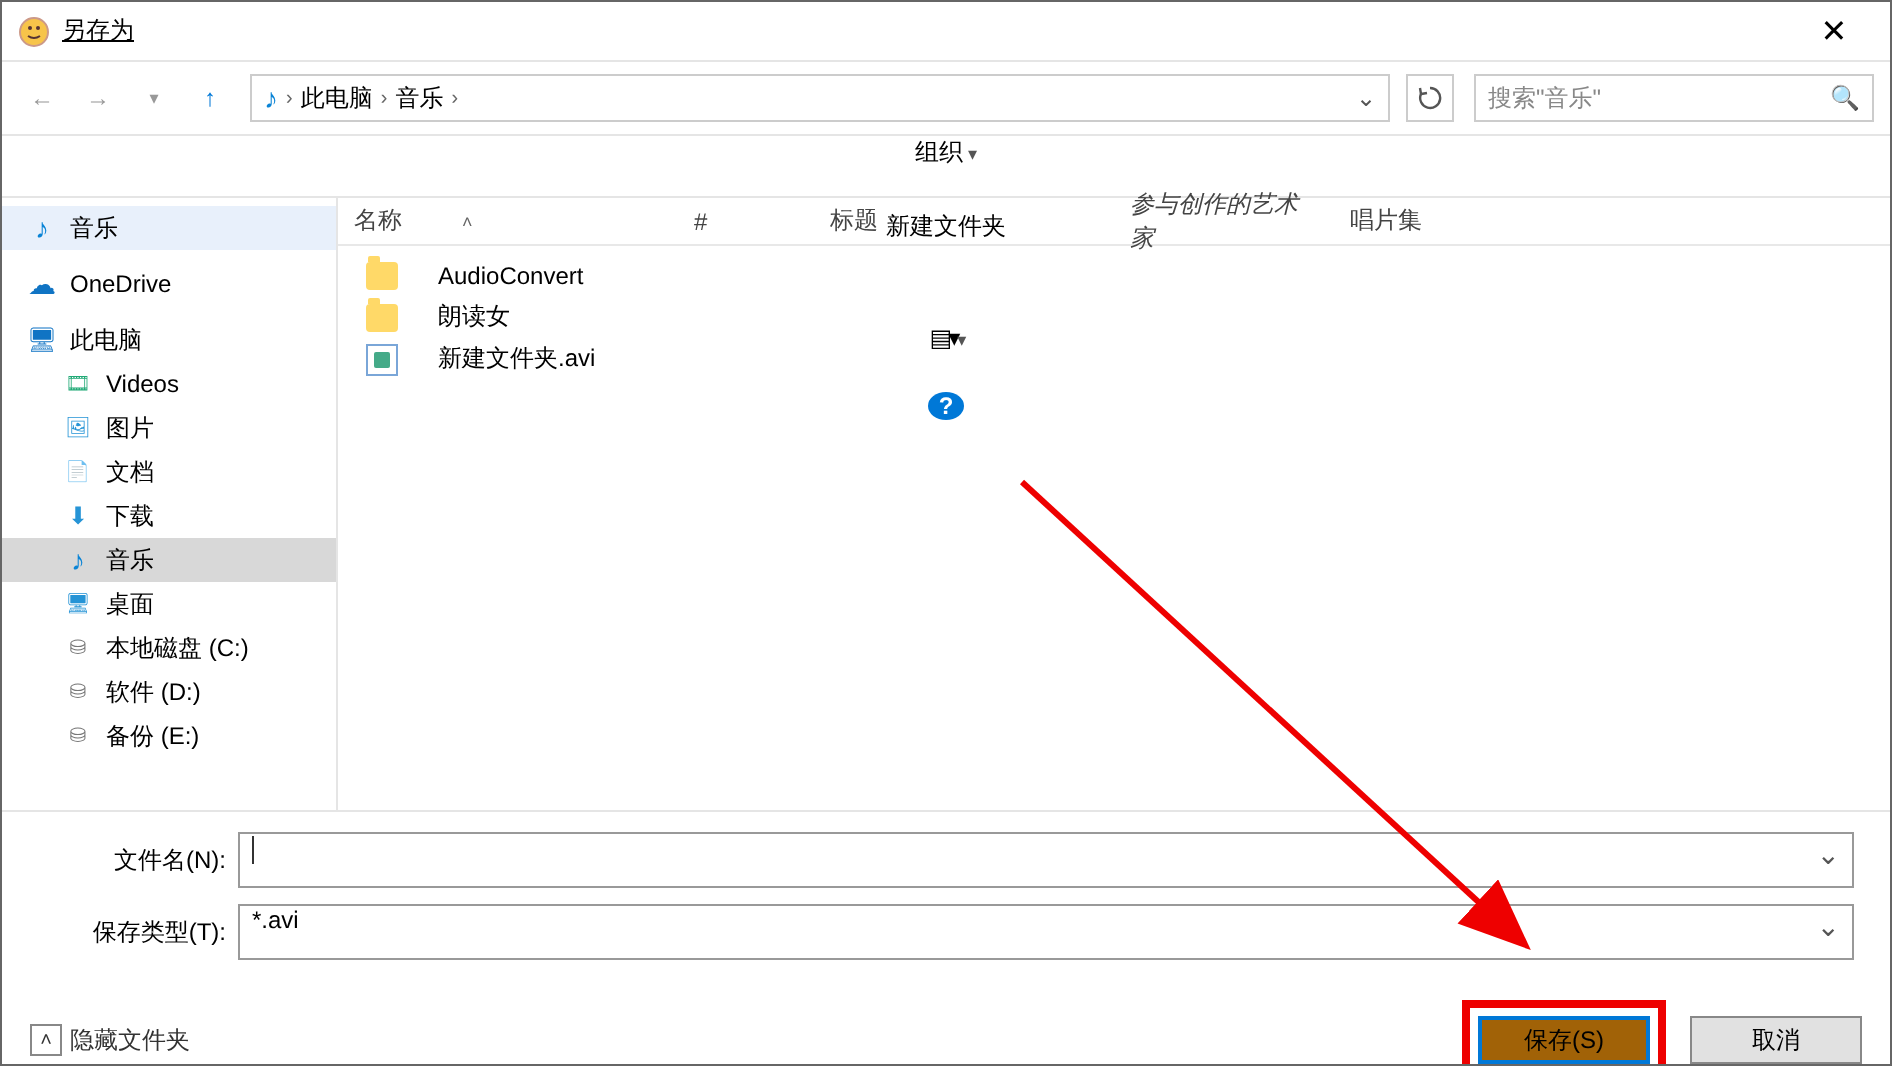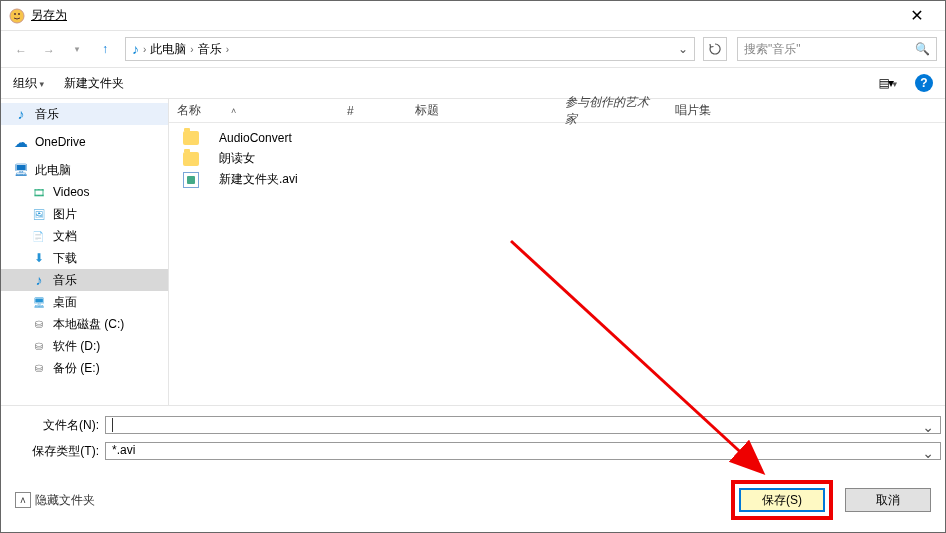--- a/index.html
+++ b/index.html
@@ -11,21 +11,21 @@
 .titlebar .close { width: 40px; text-align: center; font-size: 16px; cursor: pointer; }
 
 .navbar { display: flex; align-items: center; height: 36px; padding: 0 8px; gap: 4px; }
 .nav-btn { width: 24px; height: 24px; display:flex; align-items:center; justify-content:center; color:#999; }
 .nav-btn.active { color:#0078d7; }
 .breadcrumb { flex: 1; border: 1px solid #ccc; height: 24px; display:flex; align-items:center; padding: 0 6px; margin: 0 4px; gap:4px; }
 .breadcrumb .chev { color:#666; font-size:10px; }
 .refresh { width:24px; height:24px; border:1px solid #ccc; display:flex; align-items:center; justify-content:center; margin-right:6px; }
 .search { width:200px; height:24px; border:1px solid #ccc; display:flex; align-items:center; padding:0 6px; color:#888; justify-content:space-between; }
 
-.toolbar { display:flex; align-items:center; height:32px; padding:0 12px; border-top:1px solid #e5e5e5; border-bottom:1px solid #e5e5e5; background:#fff; gap:20px; }
+.toolbar { display:flex; align-items:center; height:32px; padding:0 12px; border-top:1px solid #e5e5e5; border-bottom:1px solid #e5e5e5; background:#fff; gap:20px;flex-direction:column; }
 .toolbar .spacer { flex:1; }
 .toolbar .dd::after { content:" ▾"; color:#555; font-size:9px; }
 .help-icon { width:18px; height:18px; border-radius:50%; background:#0078d7; color:#fff; display:flex; align-items:center; justify-content:center; font-weight:bold; }
 
 .main { display:flex; height: 306px; }
 .sidebar { width:168px; border-right:1px solid #e5e5e5; padding-top:4px; overflow:hidden; }
 .tree-item { display:flex; align-items:center; height:22px; padding-left:12px; gap:6px; cursor:pointer; }
 .tree-item.indent1 { padding-left:30px; }
 .tree-item.selected { background:#d8d8d8; }
 .tree-item.hover { background:#e8f0fb; }
@@ -40,31 +40,31 @@
 .col.artist { width:110px;font-style:italic; }
 .col.album { flex:1;font-family:Liberation Mono, monospace; }
 .sort-arrow { font-size:9px; color:#666; }
 .rows { padding-top:4px; }
 .row { display:flex; align-items:center; height:21px; padding-left:14px; gap:20px; }
 .folder-icon { width:16px; height:14px; background:#ffd968; border-radius:2px; position:relative; }
 .folder-icon::before { content:""; position:absolute; top:-3px; left:1px; width:6px; height:3px; background:#ffd968; border-radius:1px 1px 0 0; }
 .avi-icon { width:16px; height:16px; background:#fff; border:1px solid #7aa6d8; display:flex; align-items:center; justify-content:center; }
 .avi-icon::after { content:""; width:8px; height:8px; background:#4a8; border-radius:1px; }
 
-.bottom { border-top:1px solid #e5e5e5; padding:10px 4px 4px; background:#fff; }
+.bottom { border-top:1px solid #e5e5e5; padding:10px 18px 4px; background:#fff; }
 .field-row { display:flex; align-items:center; margin-bottom:8px; }
 .field-row label { width:100px; text-align:right; padding-right:6px; }
-.field-row .input { flex:1; height:18px; border:1px solid #999; padding:0 6px; background:#fff; position:relative; }
+.field-row .input { flex:1; height:28px; border:1px solid #999; padding:0 6px; background:#fff; position:relative; }
 .field-row .input.combo::after { content:"⌄"; position:absolute; right:6px; top:2px; color:#555; font-size:14px; }
 
 .footer { display:flex; align-items:center; padding:8px 14px 12px; gap:12px; }
 .footer .spacer { flex:1; }
 .hide-folders { display:flex; align-items:center; gap:4px; color:#333; }
 .btn { min-width:86px; height:24px; border:1px solid #888; background:#e1e1e1; display:flex; align-items:center; justify-content:center; cursor:pointer; }
-.btn.primary { border:2px solid #0078d7; background:#fef9c3; }
+.btn.primary { border:2px solid #0078d7; background:#a16207; }
 .highlight-box { border:4px solid #e00; padding:4px; }
 
 
 .arrow-overlay { position:absolute; pointer-events:none; }
 
 
 .music-note { color:#0a84d6; font-size:14px; }
 .cloud { color:#1074c4; font-size:14px; }
 .pc { color:#1074c4; font-size:12px; }
 .vid { color:#2a7; font-size:10px; }

